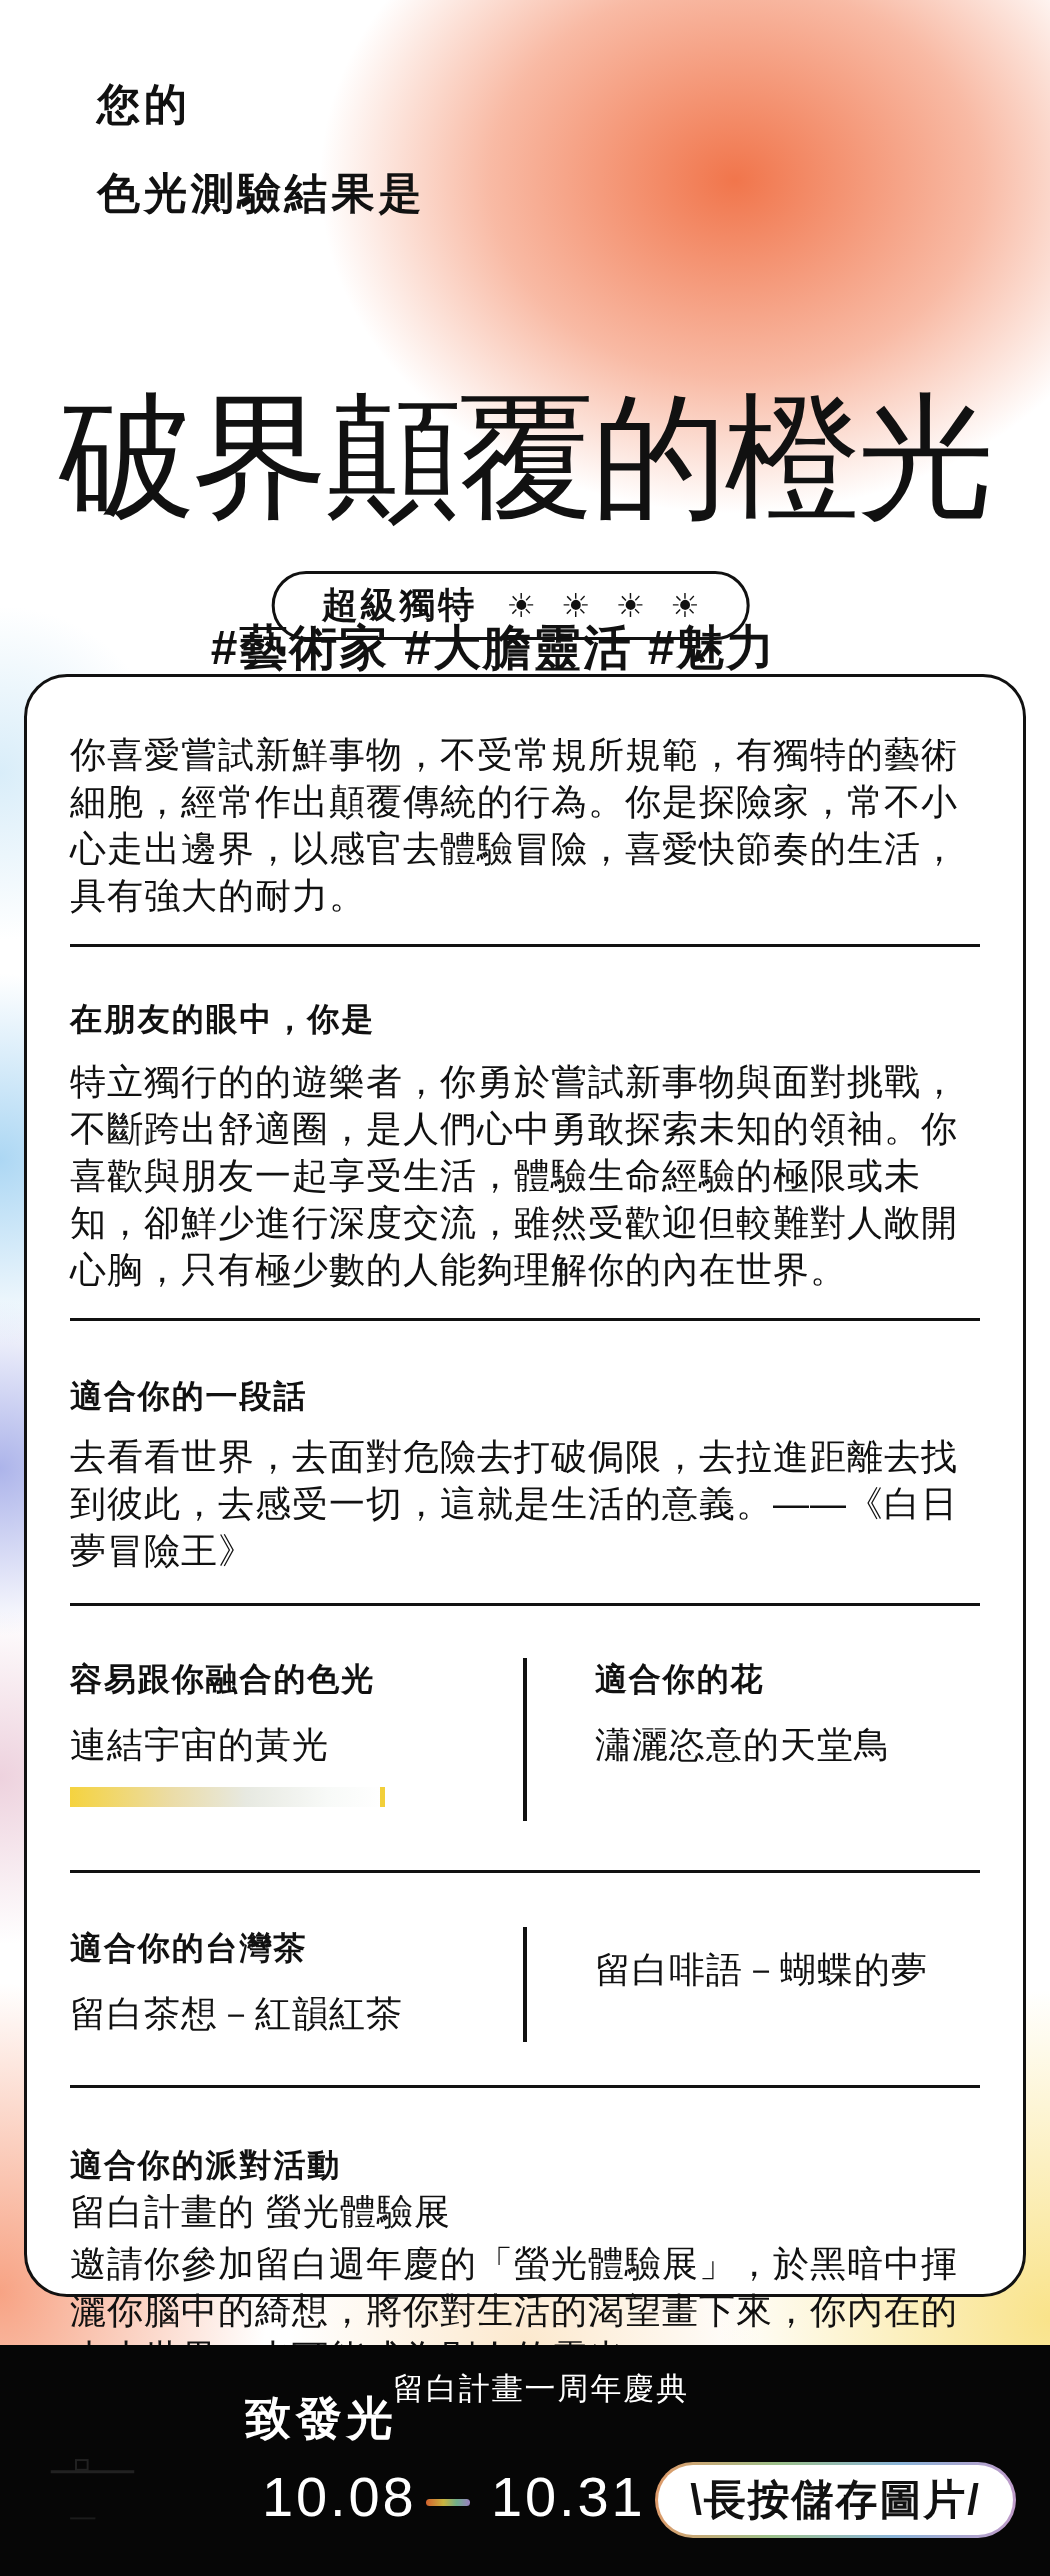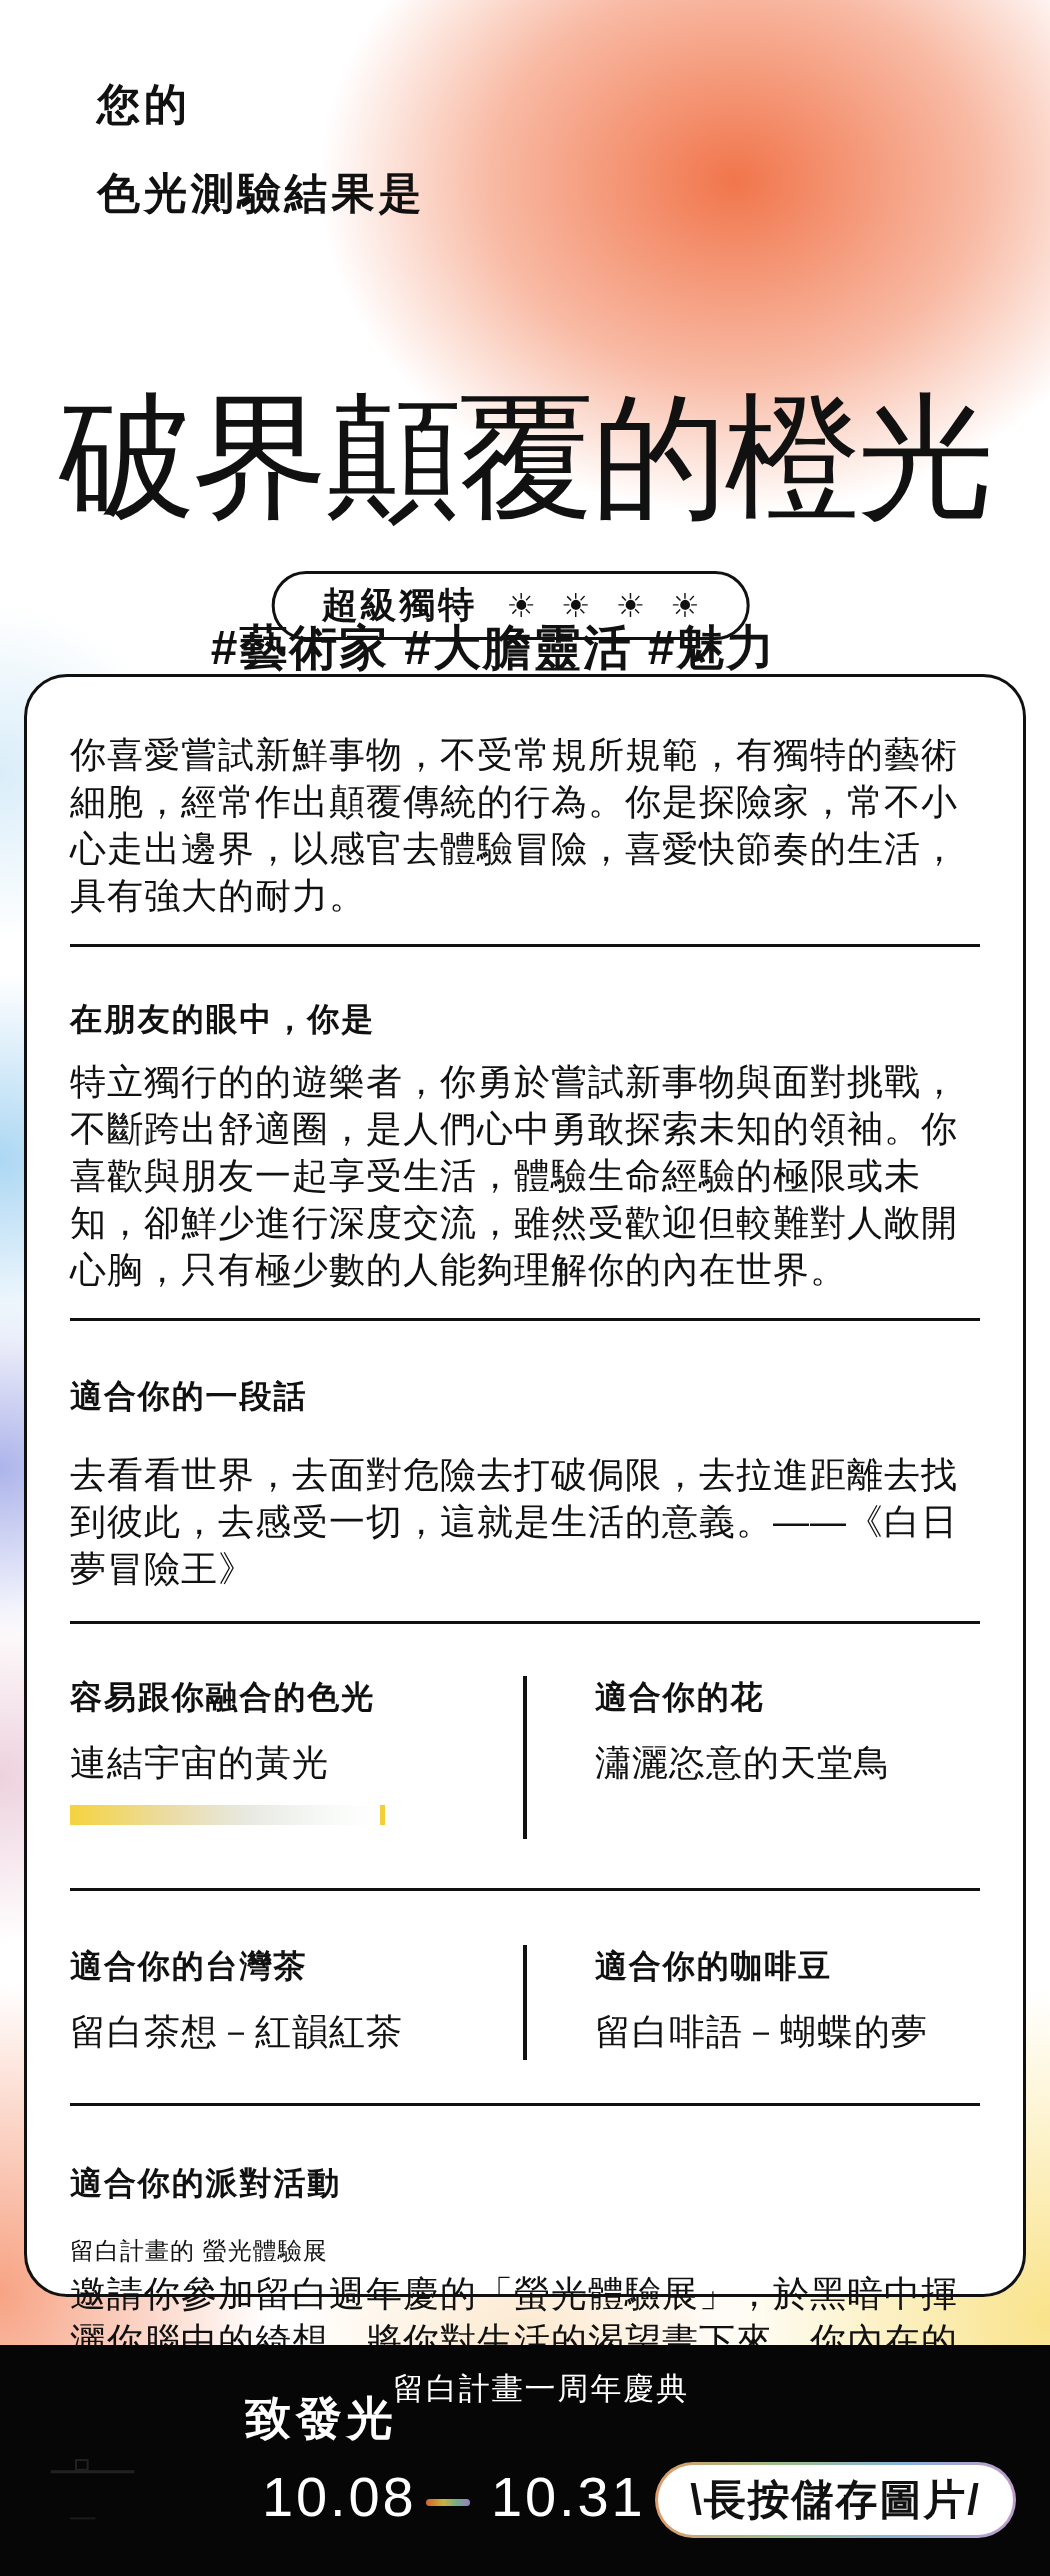--- a/index.html
+++ b/index.html
@@ -37,32 +37,32 @@
   .sec-heading{font-size:32px;font-weight:700;letter-spacing:1.9px;margin:0;}
   .divider{border:none;border-top:3.9px solid #111;margin:0;}
   .hr1{margin-top:25px;}
   .hr2{margin-top:25px;}
   .hr3{margin-top:29px;}
   .hr4{margin-top:49px;}
   .hr5{margin-top:43px;}
   .sec-friends{margin-top:51px;}
   .sec-friends .body-text{margin-top:15.5px;}
   .sec-quote{margin-top:54px;}
-  .sec-quote .body-text{margin-top:32px;}
+  .sec-quote .body-text{margin-top:14px;}
   .two-col{display:grid;grid-template-columns:1fr 3.9px 1fr;margin-top:52px;}
   .two-col.row2{margin-top:54px;}
   .col-right{padding-left:68px;}
   .vdiv{background:#111;width:3.9px;}
   .vdiv.tall{height:163px;}
   .vdiv.short{height:115px;}
   .col-sub{font-size:36px;letter-spacing:1px;margin-top:19.4px;white-space:nowrap;}
   .light-bar{margin-top:17.5px;width:315px;height:19.4px;position:relative;}
   .light-bar .tick{position:absolute;right:0;top:0;width:4.9px;height:19.4px;background:#f2cf3a;}
   .sec-party{margin-top:56px;}
-  .party-line1{font-size:24px;letter-spacing:1px;margin-top:29px;}
+  .party-line1{font-size:36px;letter-spacing:1px;margin-top:0;}
   .sec-party .body-text{margin-top:3.9px;}
   
   .footer{position:absolute;left:0;bottom:0;width:100%;height:231px;background:#060606;color:#fff;}
   .brand{position:absolute;left:245px;top:43px;font-size:46px;font-weight:700;letter-spacing:4.9px;}
   .brand-lines{position:absolute;left:393px;top:21.4px;font-size:31px;line-height:46px;letter-spacing:1.9px;}
   .date-start{position:absolute;left:262px;top:119px;font-size:56px;font-weight:300;letter-spacing:2.9px;}
   .date-end{position:absolute;left:491px;top:119px;font-size:56px;font-weight:300;letter-spacing:2.9px;}
   .date-dash{position:absolute;left:426px;top:154px;width:44px;height:6.8px;border-radius:3.9px;
     background:linear-gradient(90deg,#d2622e 0%,#c8b440 40%,#6fae8b 70%,#9a7fc0 100%);}
   .save-btn-wrap{position:absolute;left:655px;top:117px;width:361px;height:76px;border-radius:39px;
@@ -124,21 +124,20 @@
     </div>
     <hr class="divider hr4">
 
     <div class="two-col row2">
       <div class="col-left">
         <h3 class="sec-heading">適合你的台灣茶</h3>
         <div class="col-sub">留白茶想－紅韻紅茶</div>
       </div>
       <div class="vdiv short"></div>
       <div class="col-right">
-        <h3 class="sec-heading">適合你的咖啡豆</h3>
         <div class="col-sub">留白啡語－蝴蝶的夢</div>
       </div>
     </div>
     <hr class="divider hr5">
 
     <section class="sec-party">
       <h2 class="sec-heading">適合你的派對活動</h2>
       <div class="party-line1">留白計畫的 螢光體驗展</div>
       <p class="body-text">邀請你參加留白週年慶的「螢光體驗展」，於黑暗中揮灑你腦中的綺想，將你對生活的渴望畫下來，你內在的小小世界，也可能成為別人的靈光。</p>
     </section>

